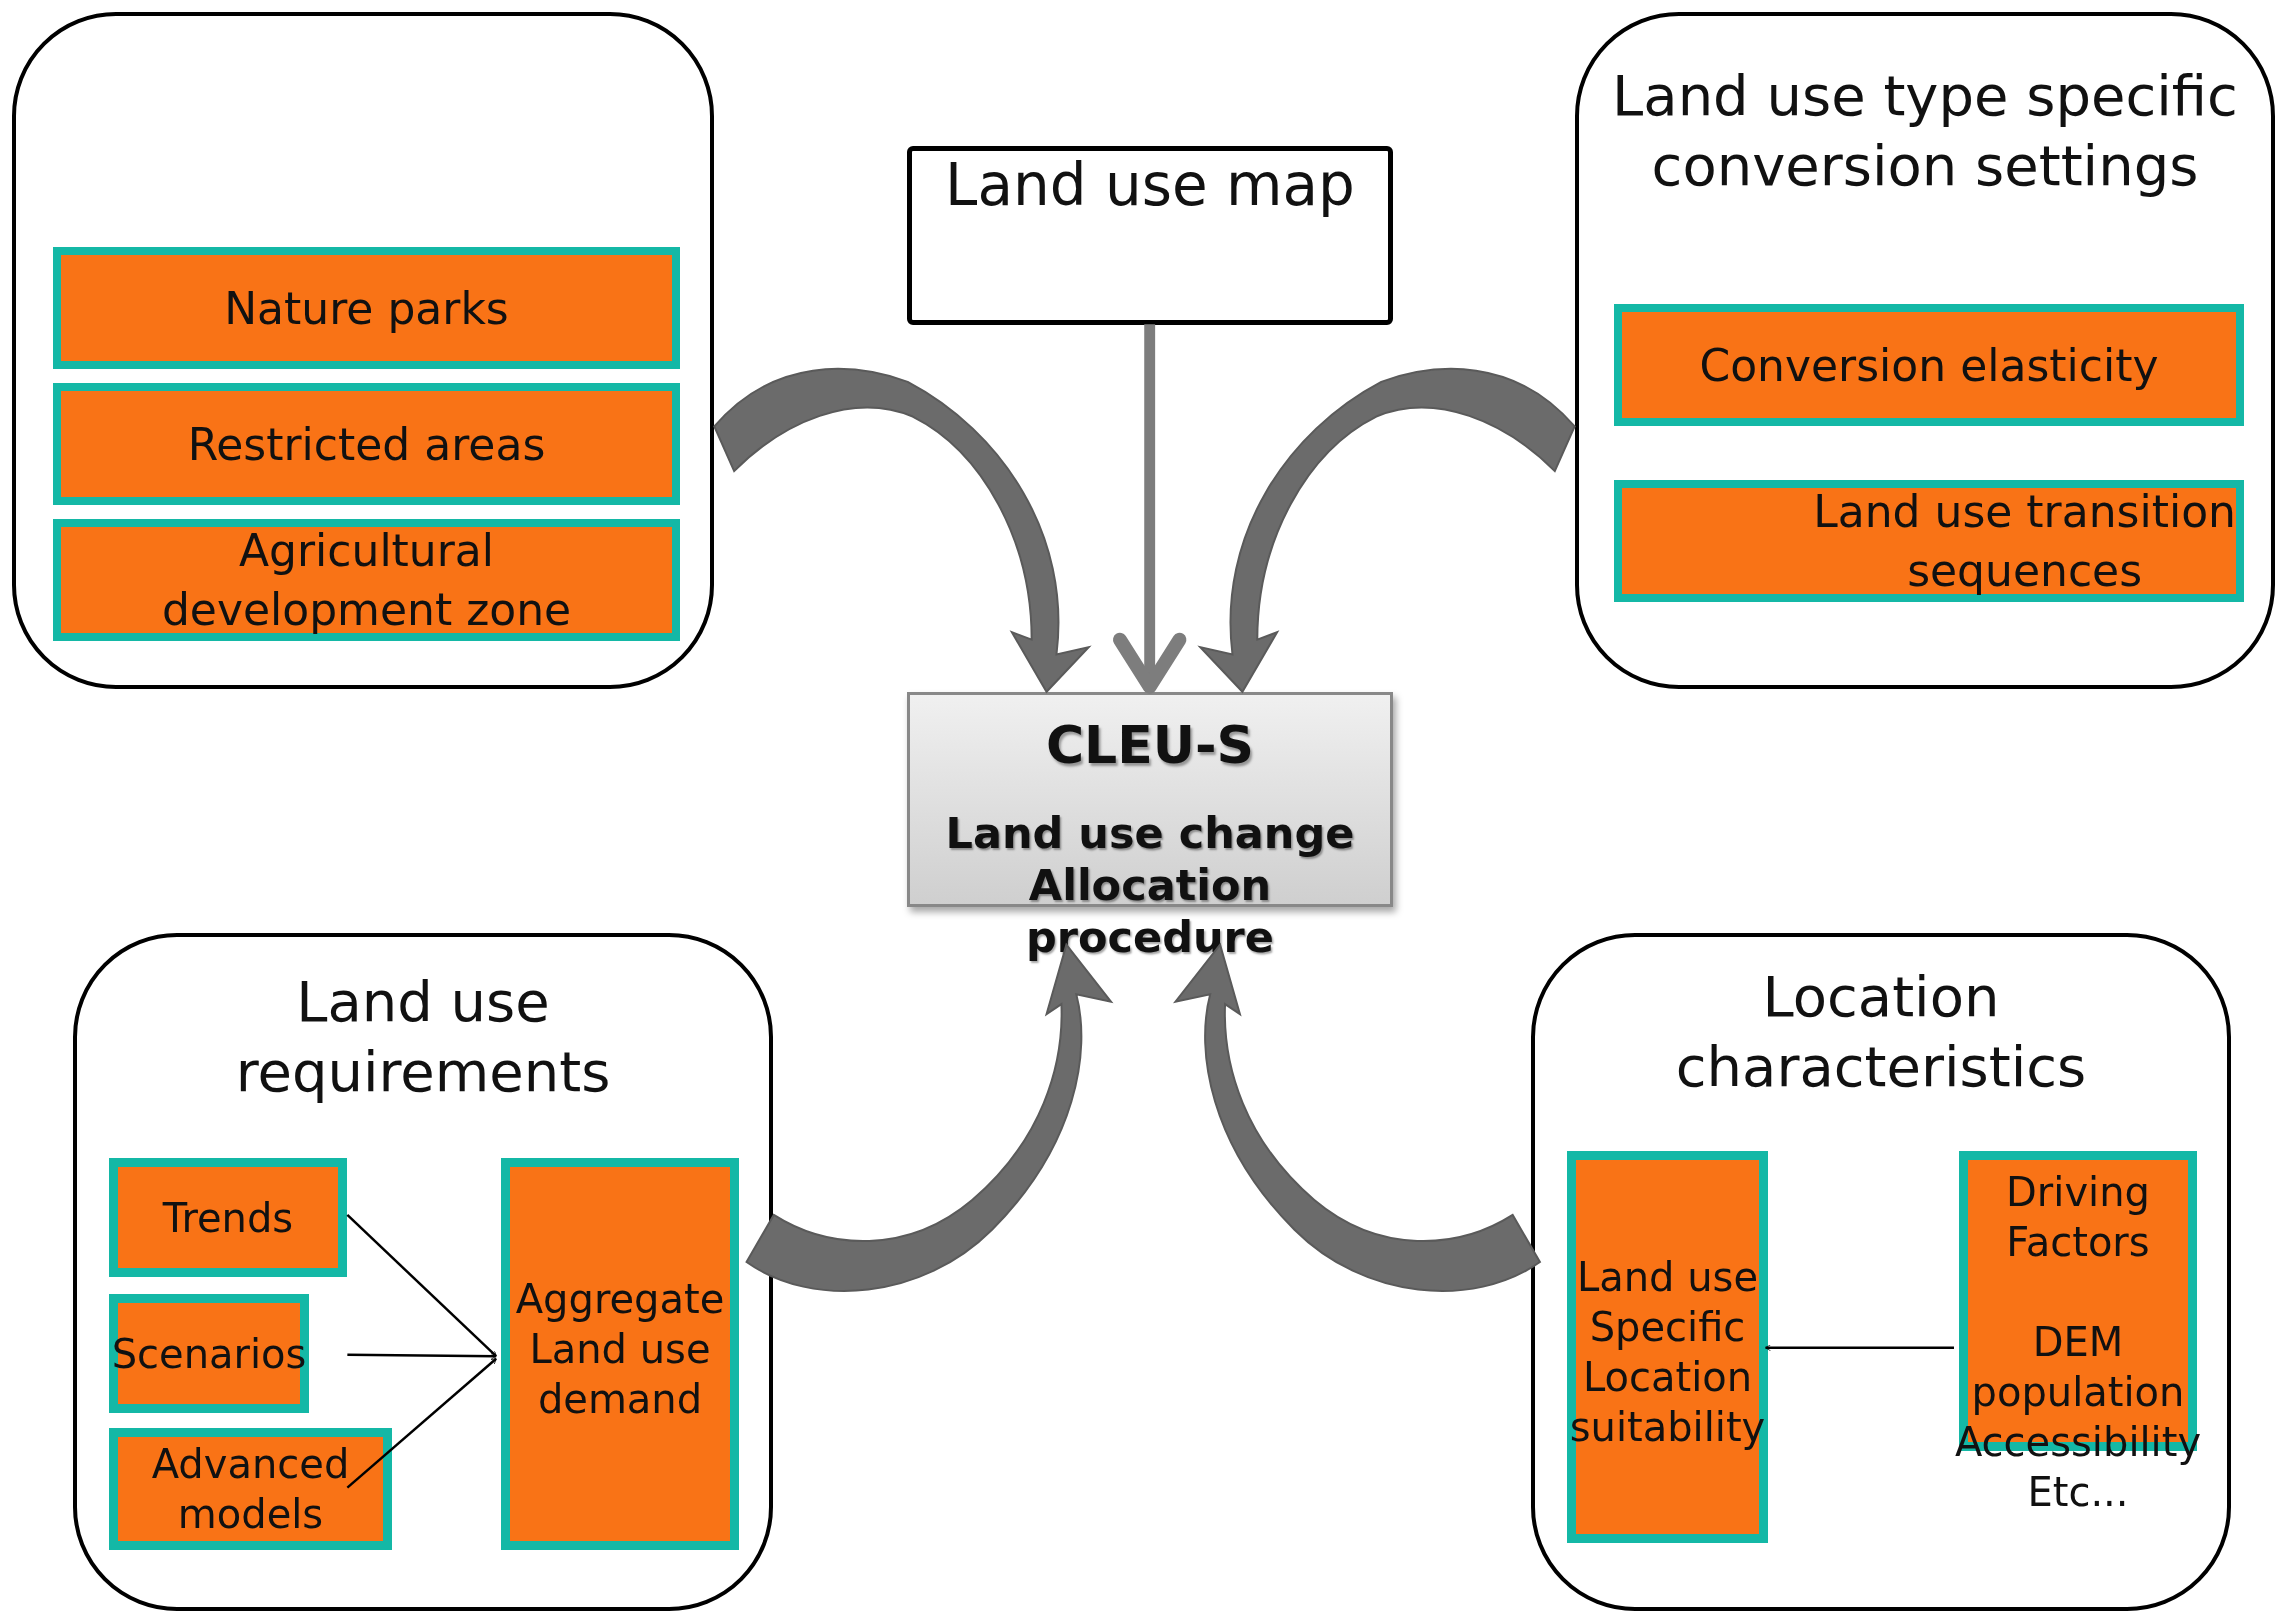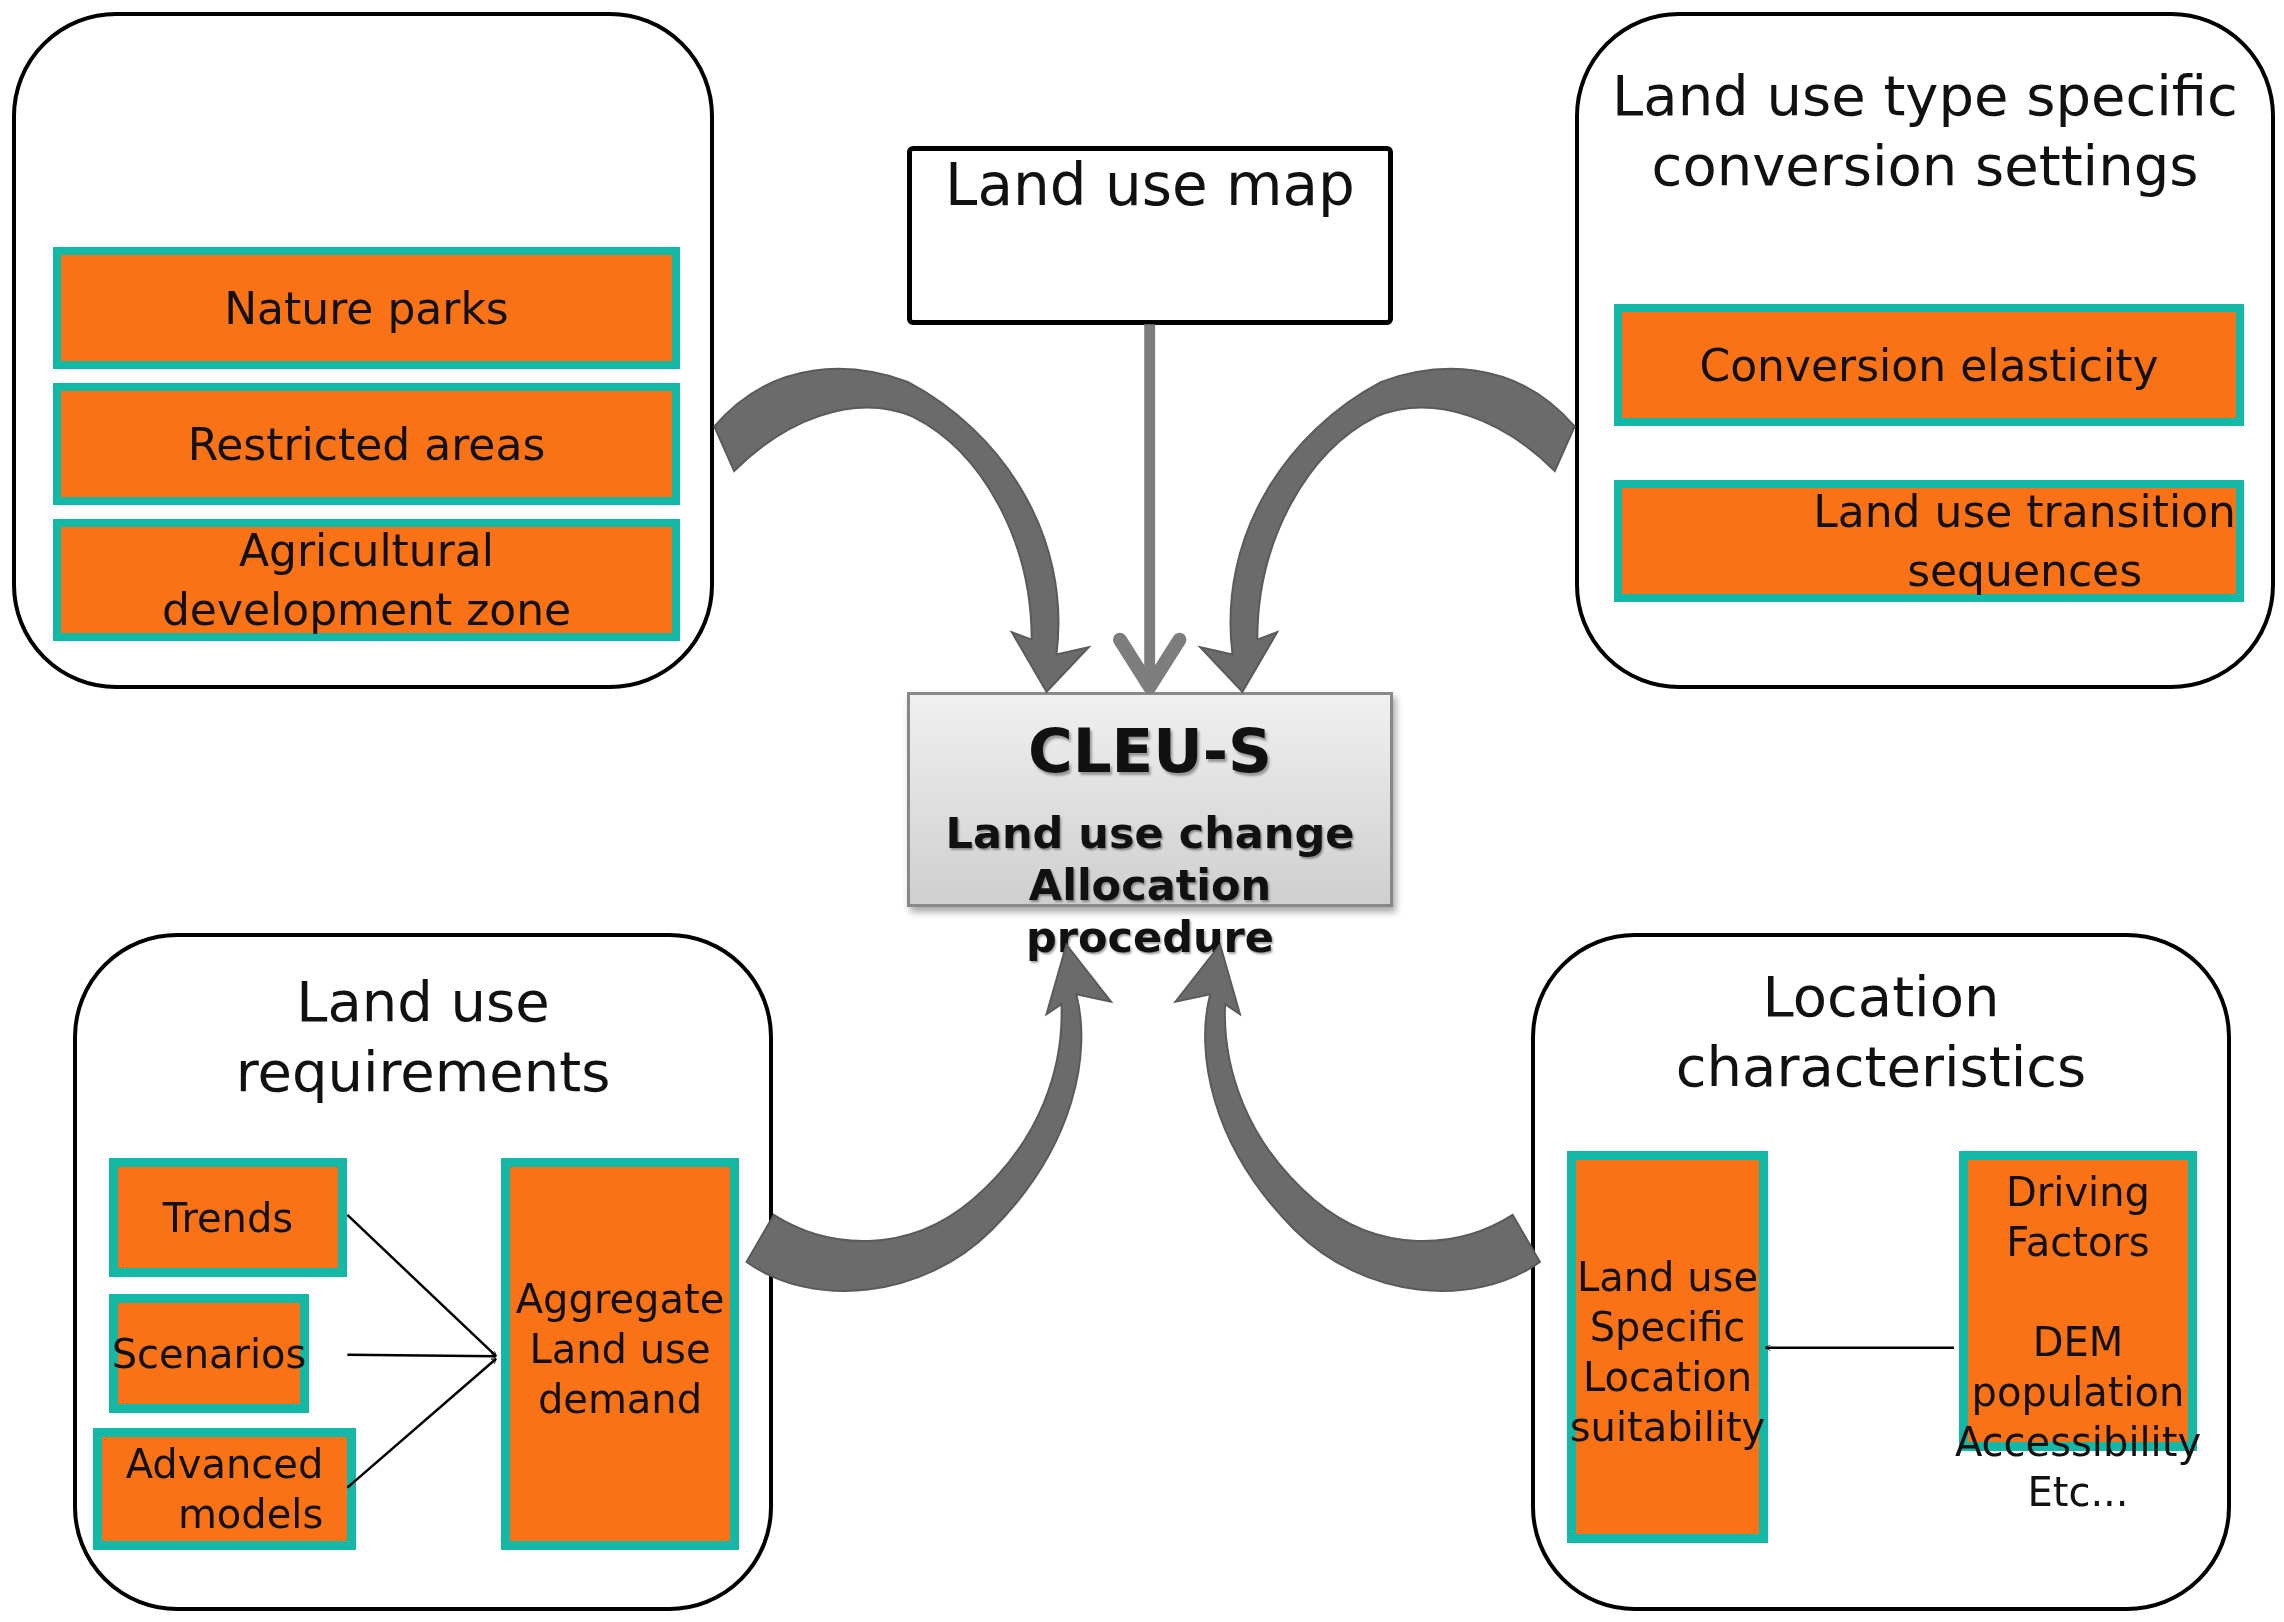--- a/index.html
+++ b/index.html
@@ -10,21 +10,21 @@
   .box { position:absolute; border:8px solid #14b8a6; background:#f97316; box-sizing:border-box;
          display:flex; align-items:center; justify-content:center; text-align:center; font-size:44px; line-height:59px; }
   .box span { white-space:pre-line; }
   .thin { border-width:9px; font-size:40px; line-height:50px; }
   #map-box { position:absolute; left:907px; top:146px; width:486px; height:179px; border:5px solid #000;
              border-radius:6px; box-sizing:border-box; display:flex; align-items:flex-start; justify-content:center;
              font-size:58px; background:#fff; }
   #cleus { position:absolute; left:907px; top:692px; width:486px; height:215px; box-sizing:border-box;
            border:3px solid #888; background:linear-gradient(#f0f0f0,#cfcfcf);
            box-shadow:3px 5px 7px rgba(0,0,0,0.35); text-align:center; }
-  #cleus .t1 { position:absolute; left:0; right:0; top:20px; font-size:61px; font-weight:bold; text-shadow:2px 2.5px 2.5px rgba(0,0,0,0.35); }
+  #cleus .t1 { position:absolute; left:0; right:0; top:20px; font-size:52px; font-weight:bold; text-shadow:2px 2.5px 2.5px rgba(0,0,0,0.35); }
   #cleus .t2 { position:absolute; left:0; right:0; top:112px; font-size:43px; line-height:52px; font-weight:bold; white-space:pre-line; text-shadow:1.5px 2px 2px rgba(0,0,0,0.35); }
   svg.arrows { position:absolute; left:0; top:0; }
 </style>
 </head>
 <body>
 
 <div class="container" style="left:12px; top:12px; width:702px; height:677px;">
   <div class="box" style="left:37px; top:231px; width:627px; height:122px;">
       <span>Nature parks</span>
     </div>
@@ -61,21 +61,21 @@
 
 <div class="container" style="left:73px; top:933px; width:700px; height:678px;">
   <div class="c-title" style="top:30px; white-space:pre-line;">Land use
 requirements</div>
   <div class="box thin" style="left:32px; top:221px; width:238px; height:119px;">
       <span>Trends</span>
     </div>
   <div class="box thin" style="left:32px; top:357px; width:200px; height:119px;">
       <span>Scenarios</span>
     </div>
-  <div class="box thin" style="left:16px; top:491px; width:263px; height:122px;text-align:right;">
+  <div class="box thin" style="left:32px; top:491px; width:283px; height:122px;">
       <span>Advanced
 models</span>
     </div>
   <div class="box thin" style="left:424px; top:221px; width:238px; height:392px; align-items:flex-start; padding-top:107px;">
       <span>Aggregate
 Land use
 demand</span>
     </div>
 </div>
 

